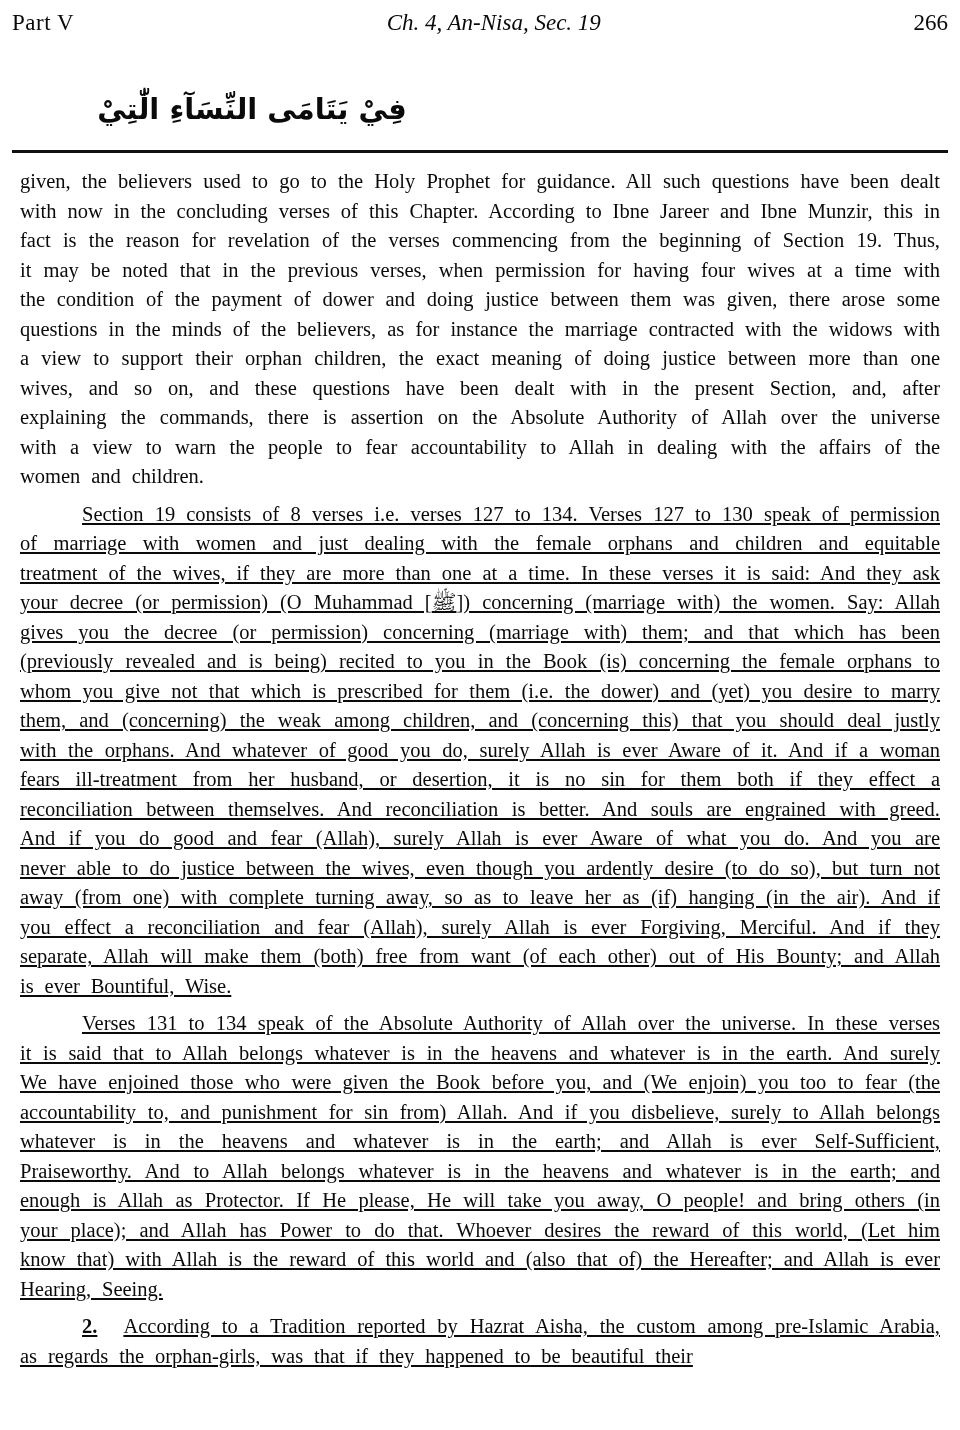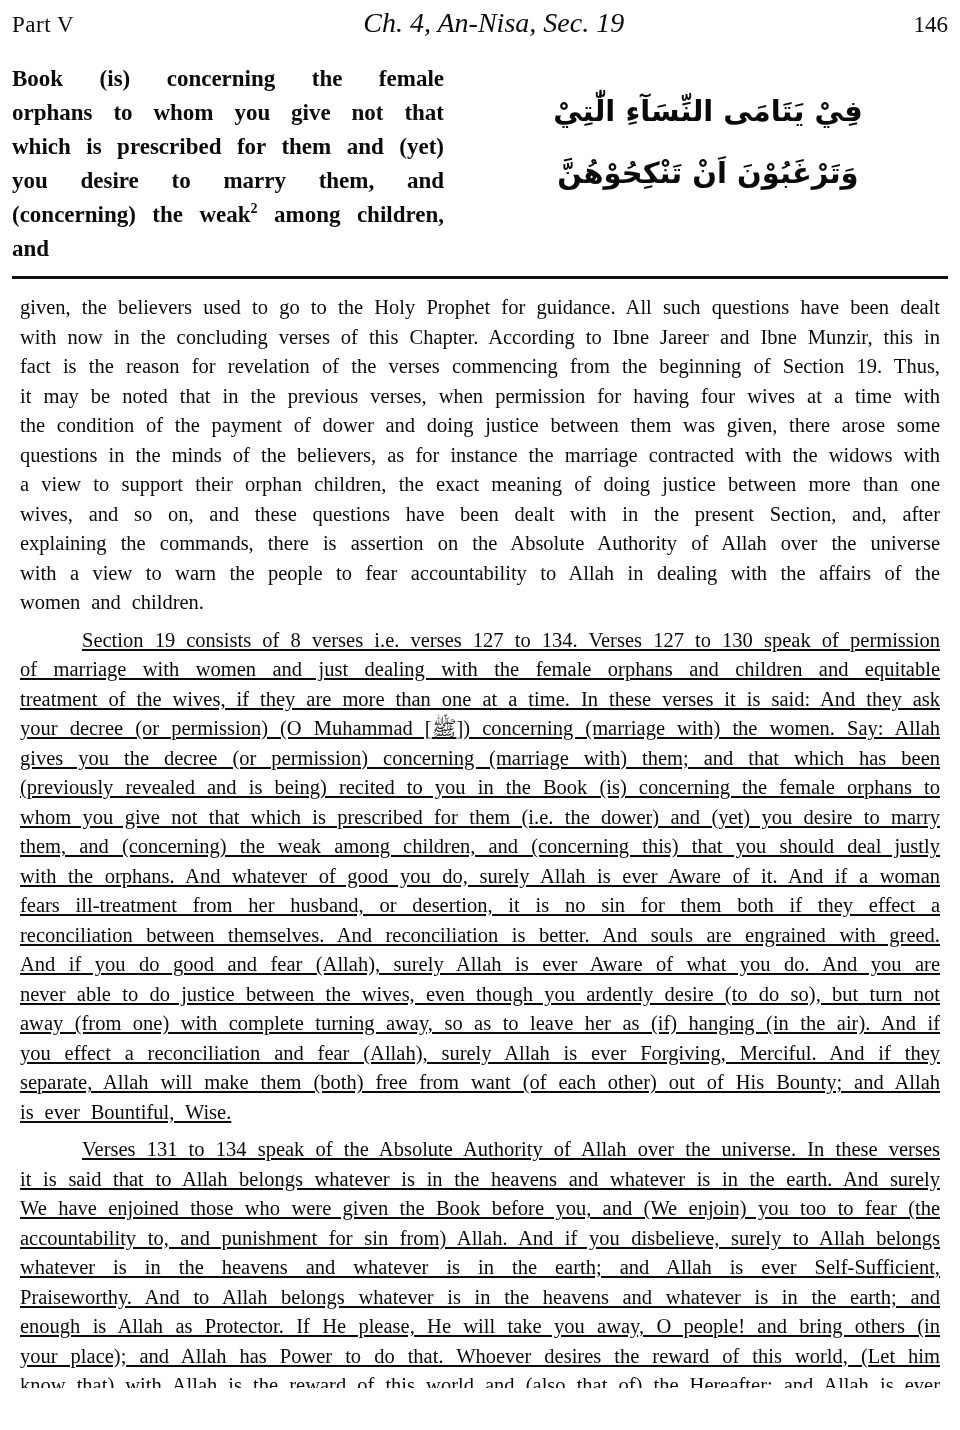--- a/index.html
+++ b/index.html
@@ -22,21 +22,21 @@
   
   .header {
     display: flex;
     justify-content: space-between;
     align-items: baseline;
     font-size: 23px;
     line-height: 30px;
     margin-bottom: 22px;
   }
   .header .part { font-weight: 400; letter-spacing: 0.5px; }
-  .header .chapter { font-style: italic; font-size: 28px; }
+  .header .chapter { font-style: italic; font-size: 23px; }
   .header .pageno { font-weight: 400; }
   
   .top-block {
     display: flex;
     justify-content: space-between;
     align-items: flex-start;
     margin-bottom: 10px;
   }
   .translation {
     width: 432px;
@@ -87,30 +87,26 @@
   }
 </style>
 </head>
 <body>
 
 <div class="page">
 
   <div class="header">
     <span class="part">Part V</span>
     <span class="chapter">Ch. 4, An-Nisa, Sec. 19</span>
-    <span class="pageno">146</span>
+    <span class="pageno">266</span>
   </div>
 
   <div class="top-block">
-    <div class="translation">
-      <span>Book (is) concerning the female orphans to whom you give not that which is prescribed for them and (yet) you desire to marry them, and (concerning) the weak</span><sup>2</sup><span> among children, and</span>
-    </div>
     <div class="arabic">
       <span class="aline">فِيْ يَتَامَى النِّسَآءِ الّٰتِيْ</span>
-      <span class="aline">وَتَرْغَبُوْنَ اَنْ تَنْكِحُوْهُنَّ</span>
     </div>
   </div>
 
   <hr class="rule">
 
   <div class="body-text">
     <p><span>given, the believers used to go to the Holy Prophet for guidance. All such questions have been dealt with now in the concluding verses of this Chapter. According to Ibne Jareer and Ibne Munzir, this in fact is the reason for revelation of the verses commencing from the beginning of Section 19. Thus, it may be noted that in the previous verses, when permission for having four wives at a time with the condition of the payment of dower and doing justice between them was given, there arose some questions in the minds of the believers, as for instance the marriage contracted with the widows with a view to support their orphan children, the exact meaning of doing justice between more than one wives, and so on, and these questions have been dealt with in the present Section, and, after explaining the commands, there is assertion on the Absolute Authority of Allah over the universe with a view to warn the people to fear accountability to Allah in dealing with the affairs of the women and children.</span></p>
     <p class="indent"><span>Section 19 consists of 8 verses i.e. verses 127 to 134. Verses 127 to 130 speak of permission of marriage with women and just dealing with the female orphans and children and equitable treatment of the wives, if they are more than one at a time. In these verses it is said: And they ask your decree (or permission) (O Muhammad [ﷺ]) concerning (marriage with) the women. Say: Allah gives you the decree (or permission) concerning (marriage with) them; and that which has been (previously revealed and is being) recited to you in the Book (is) concerning the female orphans to whom you give not that which is prescribed for them (i.e. the dower) and (yet) you desire to marry them, and (concerning) the weak among children, and (concerning this) that you should deal justly with the orphans. And whatever of good you do, surely Allah is ever Aware of it. And if a woman fears ill-treatment from her husband, or desertion, it is no sin for them both if they effect a reconciliation between themselves. And reconciliation is better. And souls are engrained with greed. And if you do good and fear (Allah), surely Allah is ever Aware of what you do. And you are never able to do justice between the wives, even though you ardently desire (to do so), but turn not away (from one) with complete turning away, so as to leave her as (if) hanging (in the air). And if you effect a reconciliation and fear (Allah), surely Allah is ever Forgiving, Merciful. And if they separate, Allah will make them (both) free from want (of each other) out of His Bounty; and Allah is ever Bountiful, Wise.</span></p>
     <p class="indent"><span>Verses 131 to 134 speak of the Absolute Authority of Allah over the universe. In these verses it is said that to Allah belongs whatever is in the heavens and whatever is in the earth. And surely We have enjoined those who were given the Book before you, and (We enjoin) you too to fear (the accountability to, and punishment for sin from) Allah. And if you disbelieve, surely to Allah belongs whatever is in the heavens and whatever is in the earth; and Allah is ever Self-Sufficient, Praiseworthy. And to Allah belongs whatever is in the heavens and whatever is in the earth; and enough is Allah as Protector. If He please, He will take you away, O people! and bring others (in your place); and Allah has Power to do that. Whoever desires the reward of this world, (Let him know that) with Allah is the reward of this world and (also that of) the Hereafter; and Allah is ever Hearing, Seeing.</span></p>
     <p class="indent"><span class="lead">2.</span><span>According to a Tradition reported by Hazrat Aisha, the custom among pre-Islamic Arabia, as regards the orphan-girls, was that if they happened to be beautiful their</span></p>

